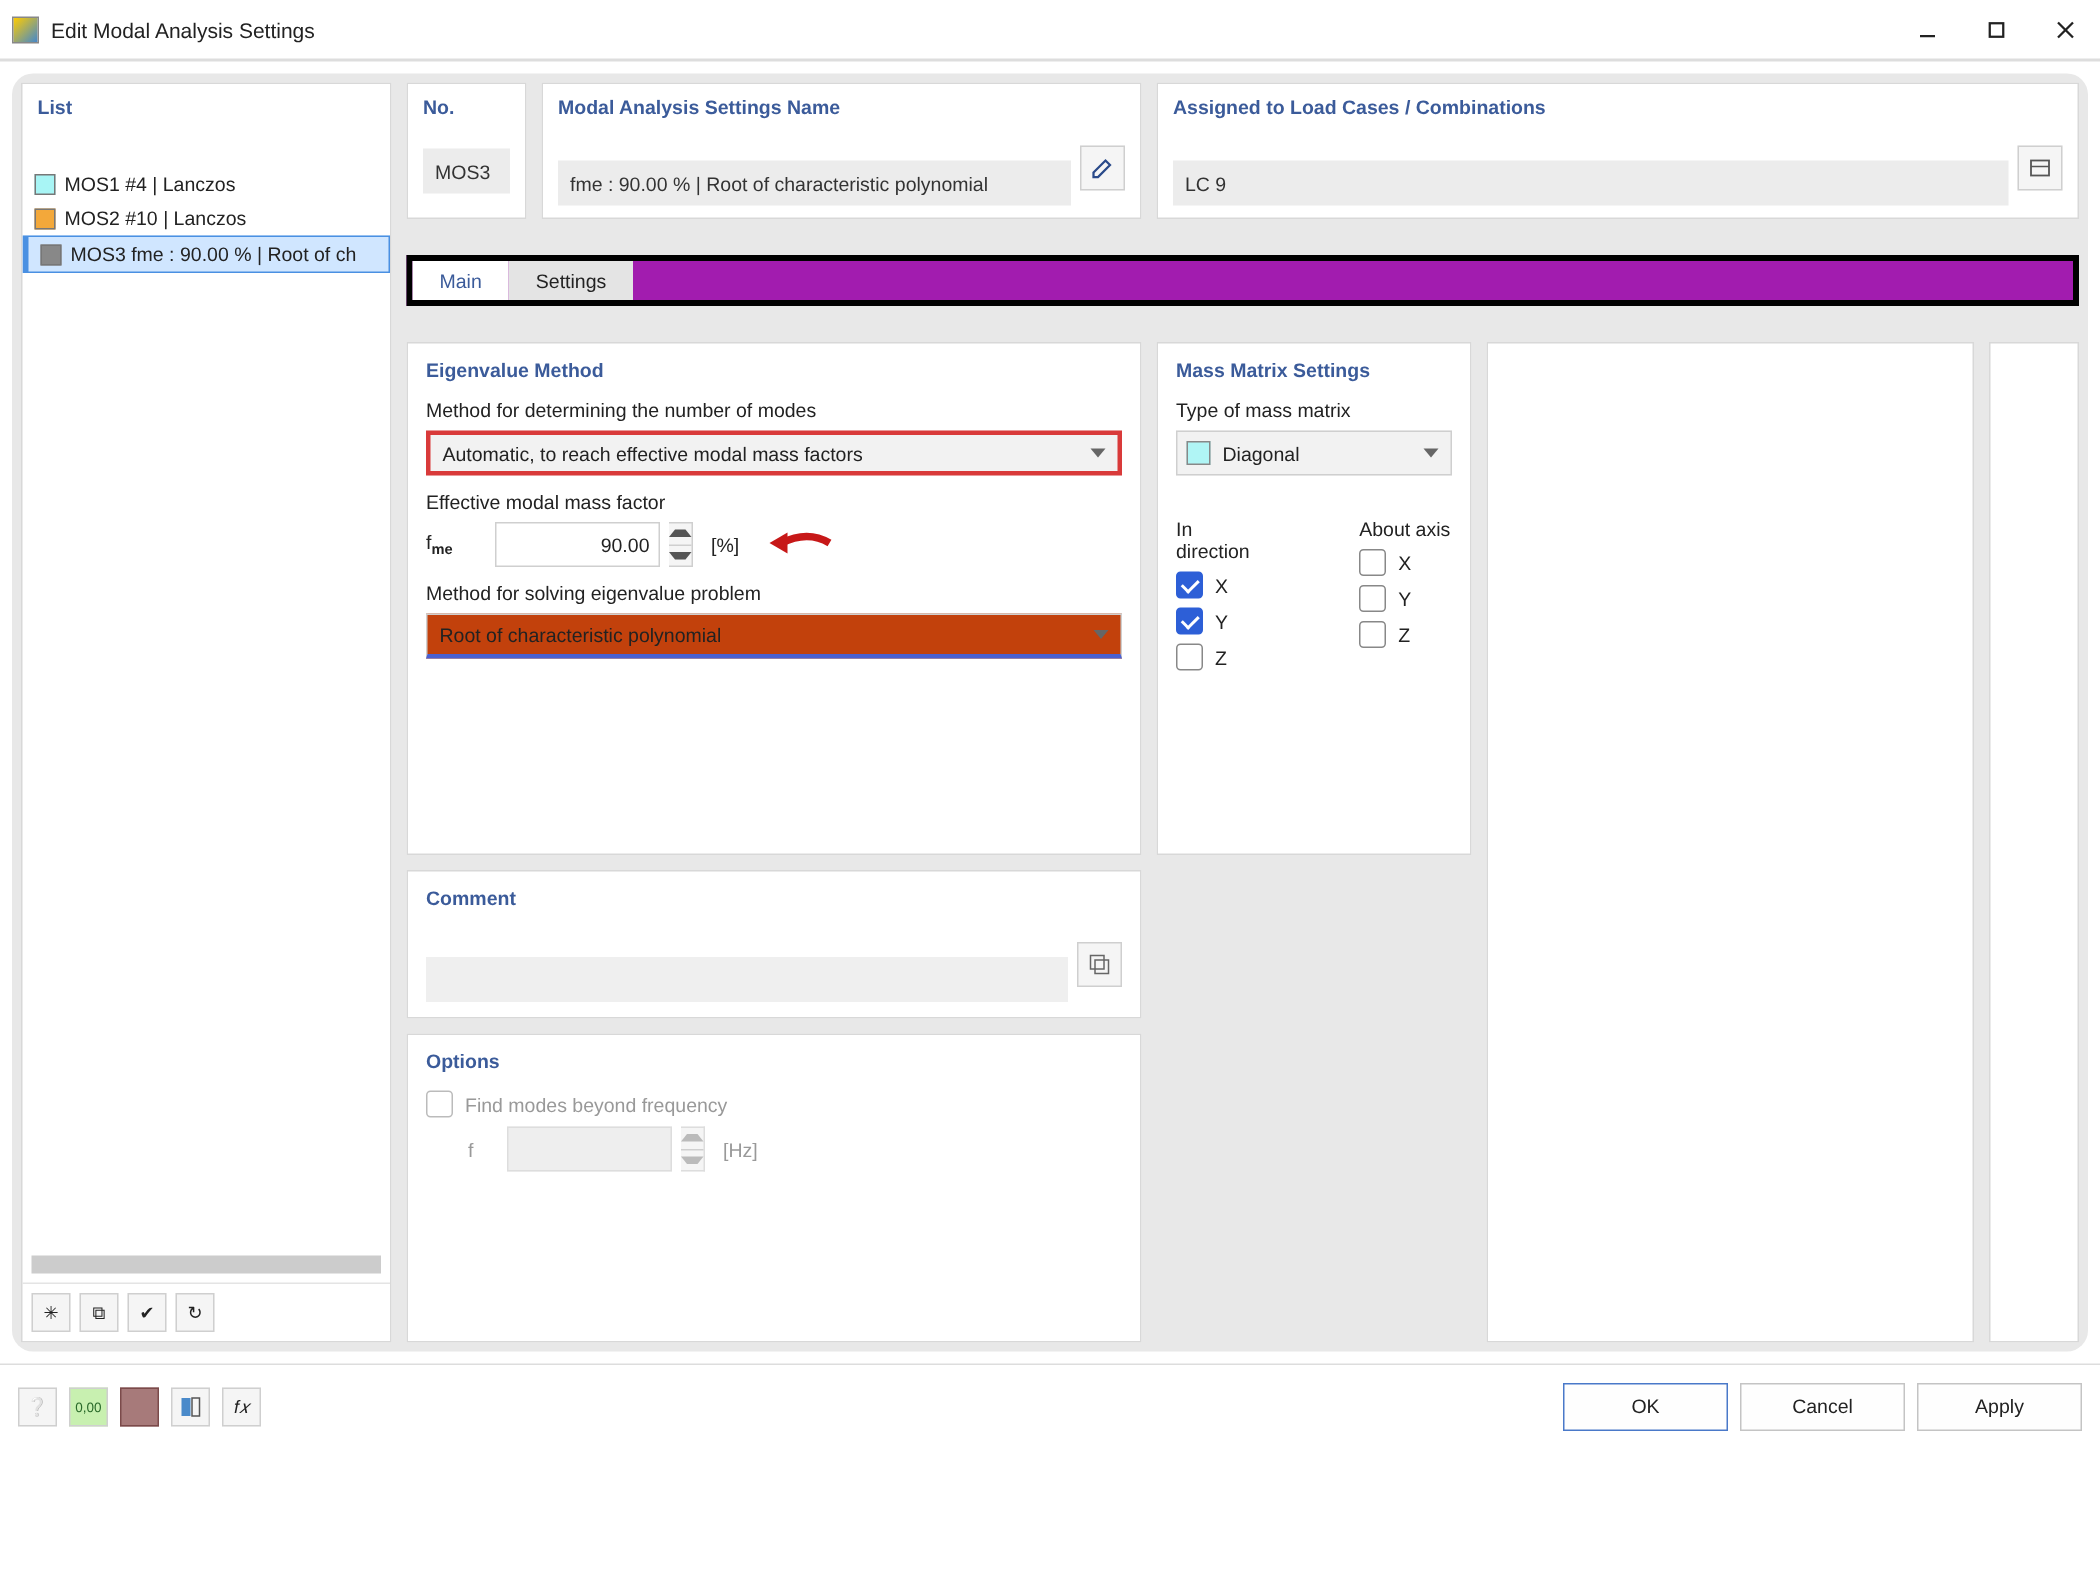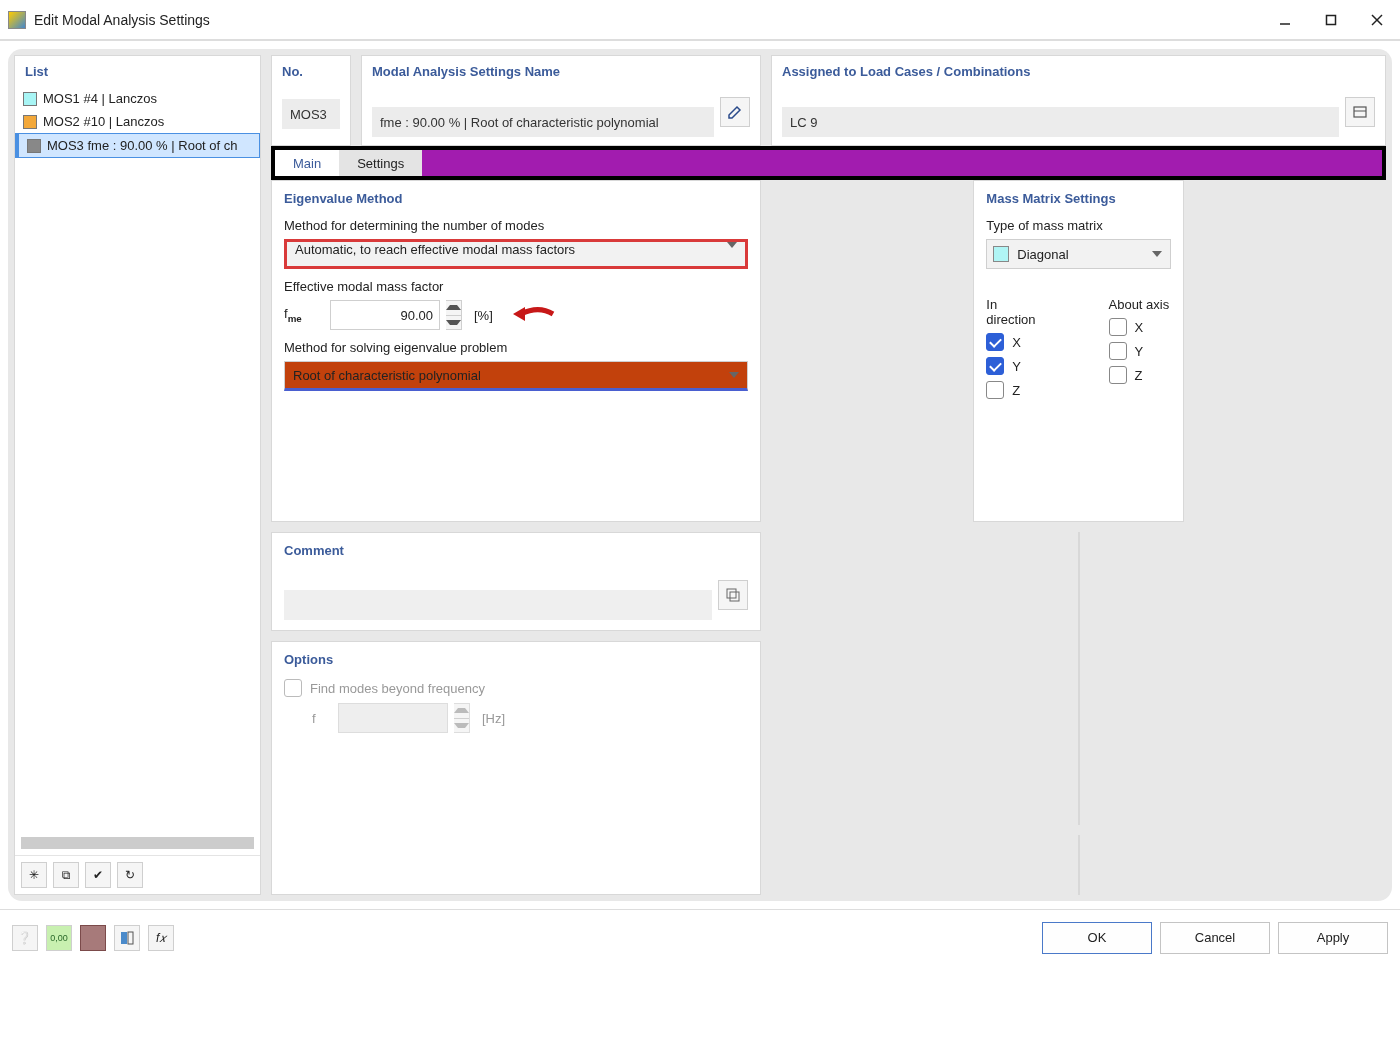--- a/index.html
+++ b/index.html
@@ -12,55 +12,55 @@
 .titlebar .win-btns { display: flex; }
 .titlebar .win-btn { width: 46px; height: 40px; display:flex; align-items:center; justify-content:center; cursor:default; }
 .titlebar svg { width:12px; height:12px; }
 
 
 .frame { padding: 8px; background:#fff; border-top:1px solid #ddd;}
 .workspace { display:flex; gap:10px; background:#e8e8e8; padding:6px; border-radius:14px; height: 852px; }
 
 .left-panel { width: 247px; display:flex; flex-direction:column; background:#fff; border:1px solid #d8d8d8; }
 .left-panel .panel-header { color:#3b5b9a; font-weight:600; padding:8px 10px; }
-.left-panel .list { flex:1; overflow:hidden; }
+.left-panel .list { flex:1; overflow:hidden;margin-top:24px; }
 .left-panel .list-item { display:flex; align-items:center; gap:6px; padding:4px 8px; white-space:nowrap; overflow:hidden; cursor:default;}
 .left-panel .list-item.selected { background:#d0e6ff; border:1px solid #4a90e2; border-left:4px solid #4a90e2; }
 .swatch { width:14px; height:14px; border:1px solid #777; flex-shrink:0; }
 .left-panel .scrollbar-fake { height:12px; margin:6px; background:#ccc; border-radius:0; }
 .left-panel .toolbar { display:flex; gap:6px; padding:6px; border-top:1px solid #e4e4e4;}
 .mini-btn { width:26px; height:26px; border:1px solid #cfcfcf; background:#f5f5f5; display:flex; align-items:center; justify-content:center; font-size:12px; cursor:pointer;}
 
-.right-area { flex:1; display:flex; flex-direction:column; gap:0;}
+.right-area { flex:1; display:flex; flex-direction:column; gap:24px;}
 
 .header-row { display:flex; gap:10px; }
 .card { background:#fff; border:1px solid #d8d8d8; padding:8px 10px; }
 .card .card-title { color:#3b5b9a; font-weight:600; margin-bottom:8px;}
 .no-card { width:80px; }
 .name-card { flex:1; }
 .assigned-card { flex:1; }
 
 .input-box { height:30px; background:#ececec; display:flex; align-items:center; padding:0 8px; font-size:13px; color:#333;margin-top:20px; }
 
 .name-row { display:flex; gap:6px; align-items:center;}
 .name-row .input-box { flex:1; }
 .icon-btn { width:30px; height:30px; border:1px solid #cfcfcf; background:#f5f5f5; display:flex; align-items:center; justify-content:center; cursor:pointer;}
 
 .tabs-row { display:flex; gap:10px;}
 .tabs-left { width:490px; display:flex; flex-direction:column; gap:10px;}
-.tabs-right { flex:1; display:flex; flex-direction:column; gap:10px;align-items:center;}
+.tabs-right { flex:1; display:flex; flex-direction:row; gap:10px;}
 
 .tab-strip { background:#a21caf; display:flex; height:34px; align-items:stretch; border:4px solid #000000;}
 .tab { padding:0 18px; display:flex; align-items:center; background:#e4e4e4; cursor:pointer; font-size:13px;}
 .tab.active { background:#fff; color:#3b5b9a; font-weight:500;}
 
 .section { background:#fff; border:1px solid #d8d8d8; padding:10px 12px; }
 .section .section-title { color:#3b5b9a; font-weight:600; margin-bottom:12px;}
 .field-label { font-size:13px; margin:10px 0 6px 0; }
-.highlight-select { border:3px solid #d93a3a; background:#f2f2f2; height:30px; display:flex; padding:0 8px; justify-content:space-between; cursor:pointer;}
+.highlight-select { border:3px solid #d93a3a; background:#f2f2f2; height:30px; display:flex; align-items:center; padding:0 8px; justify-content:space-between; cursor:pointer;}
 .select-box { border:1px solid #cfcfcf; background:#f2f2f2; height:30px; display:flex; align-items:center; padding:0 8px; justify-content:space-between; cursor:pointer;}
 .select-box.blueline { border:1px solid #cfcfcf; border-bottom:3px solid #4a5fd0; background:#c2410c;}
 .chev { width:0;height:0;border-left:5px solid transparent;border-right:5px solid transparent;border-top:6px solid #666;}
 
 .fme-row { display:flex; align-items:center; gap:6px;}
 .fme-row .prefix { width:40px;}
 .spin-input { height:30px; width:110px; border:1px solid #cfcfcf; background:#fff; display:flex; align-items:center; padding:0 6px; justify-content:flex-end; font-size:13px;}
 .spin-controls { height:30px; width:16px; border:1px solid #cfcfcf; border-left:none; background:#f5f5f5; display:flex; flex-direction:column;}
 .spin-controls div{flex:1; display:flex;align-items:center;justify-content:center;}
 .spin-controls .up{border-bottom:1px solid #cfcfcf;}

